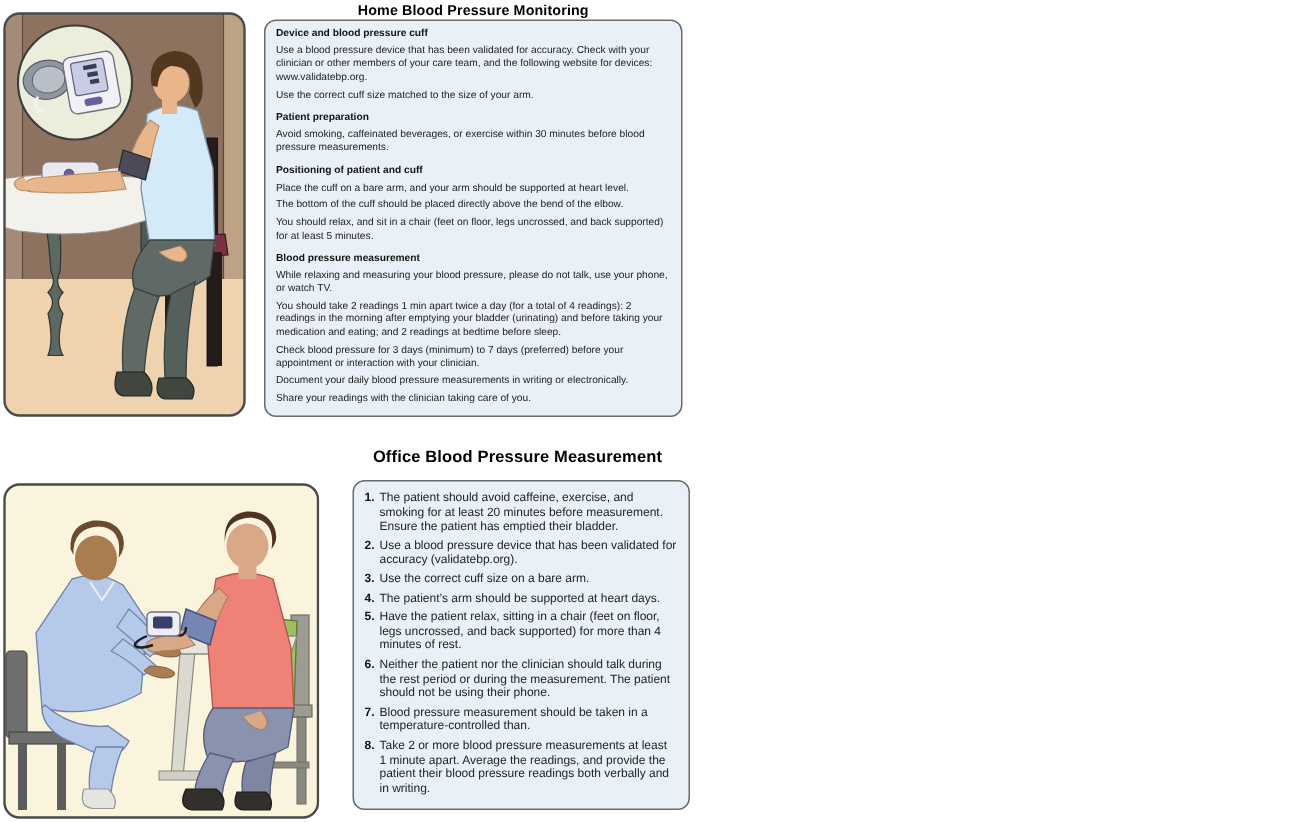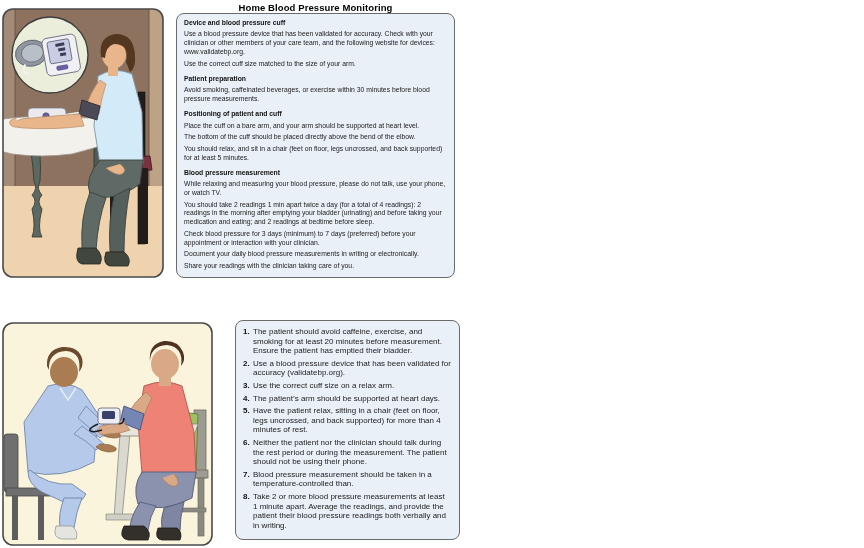--- a/index.html
+++ b/index.html
@@ -149,20 +149,21 @@
     <div class="sec">
       <div class="sec-h">Blood pressure measurement</div>
       <p>While relaxing and measuring your blood pressure, please do not talk, use your phone, or watch TV.</p>
       <p>You should take 2 readings 1 min apart twice a day (for a total of 4 readings): 2 readings in the morning after emptying your bladder (urinating) and before taking your medication and eating;  and 2 readings at bedtime before sleep.</p>
       <p>Check blood pressure for 3 days (minimum) to 7 days (preferred) before your appointment or interaction with your clinician.</p>
       <p>Document your daily blood pressure measurements in writing or electronically.</p>
       <p>Share your readings with the clinician taking care of you.</p>
     </div>
   </div>
 
+  <div class="panel-title" id="office-title">Office Blood Pressure Measurement</div>
 
   <div class="illus" id="office-illustration">
     <svg viewBox="0 0 211 224">
       <defs>
         <clipPath id="officeClip">
             <rect x="1" y="1" width="209" height="222" rx="10"></rect>
           </clipPath>
       </defs>
       <g clip-path="url(#officeClip)">
         <rect x="0" y="0" width="211" height="224" fill="#fbf4dc"></rect>
@@ -244,21 +245,21 @@
     <div class="step">
       <span class="num">1.</span>
       <span class="txt">The patient should avoid caffeine, exercise, and smoking for at least 20 minutes before measurement. Ensure the patient has emptied their bladder.</span>
     </div>
     <div class="step">
       <span class="num">2.</span>
       <span class="txt">Use a blood pressure device that has been validated for accuracy (validatebp.org).</span>
     </div>
     <div class="step">
       <span class="num">3.</span>
-      <span class="txt">Use the correct cuff size on a relax arm.</span>
+      <span class="txt">Use the correct cuff size on a bare arm.</span>
     </div>
     <div class="step">
       <span class="num">4.</span>
       <span class="txt">The patient’s arm should be supported at heart days.</span>
     </div>
     <div class="step">
       <span class="num">5.</span>
       <span class="txt">Have the patient relax, sitting in a chair (feet on floor, legs uncrossed, and back supported) for more than 4 minutes of rest.</span>
     </div>
     <div class="step">

